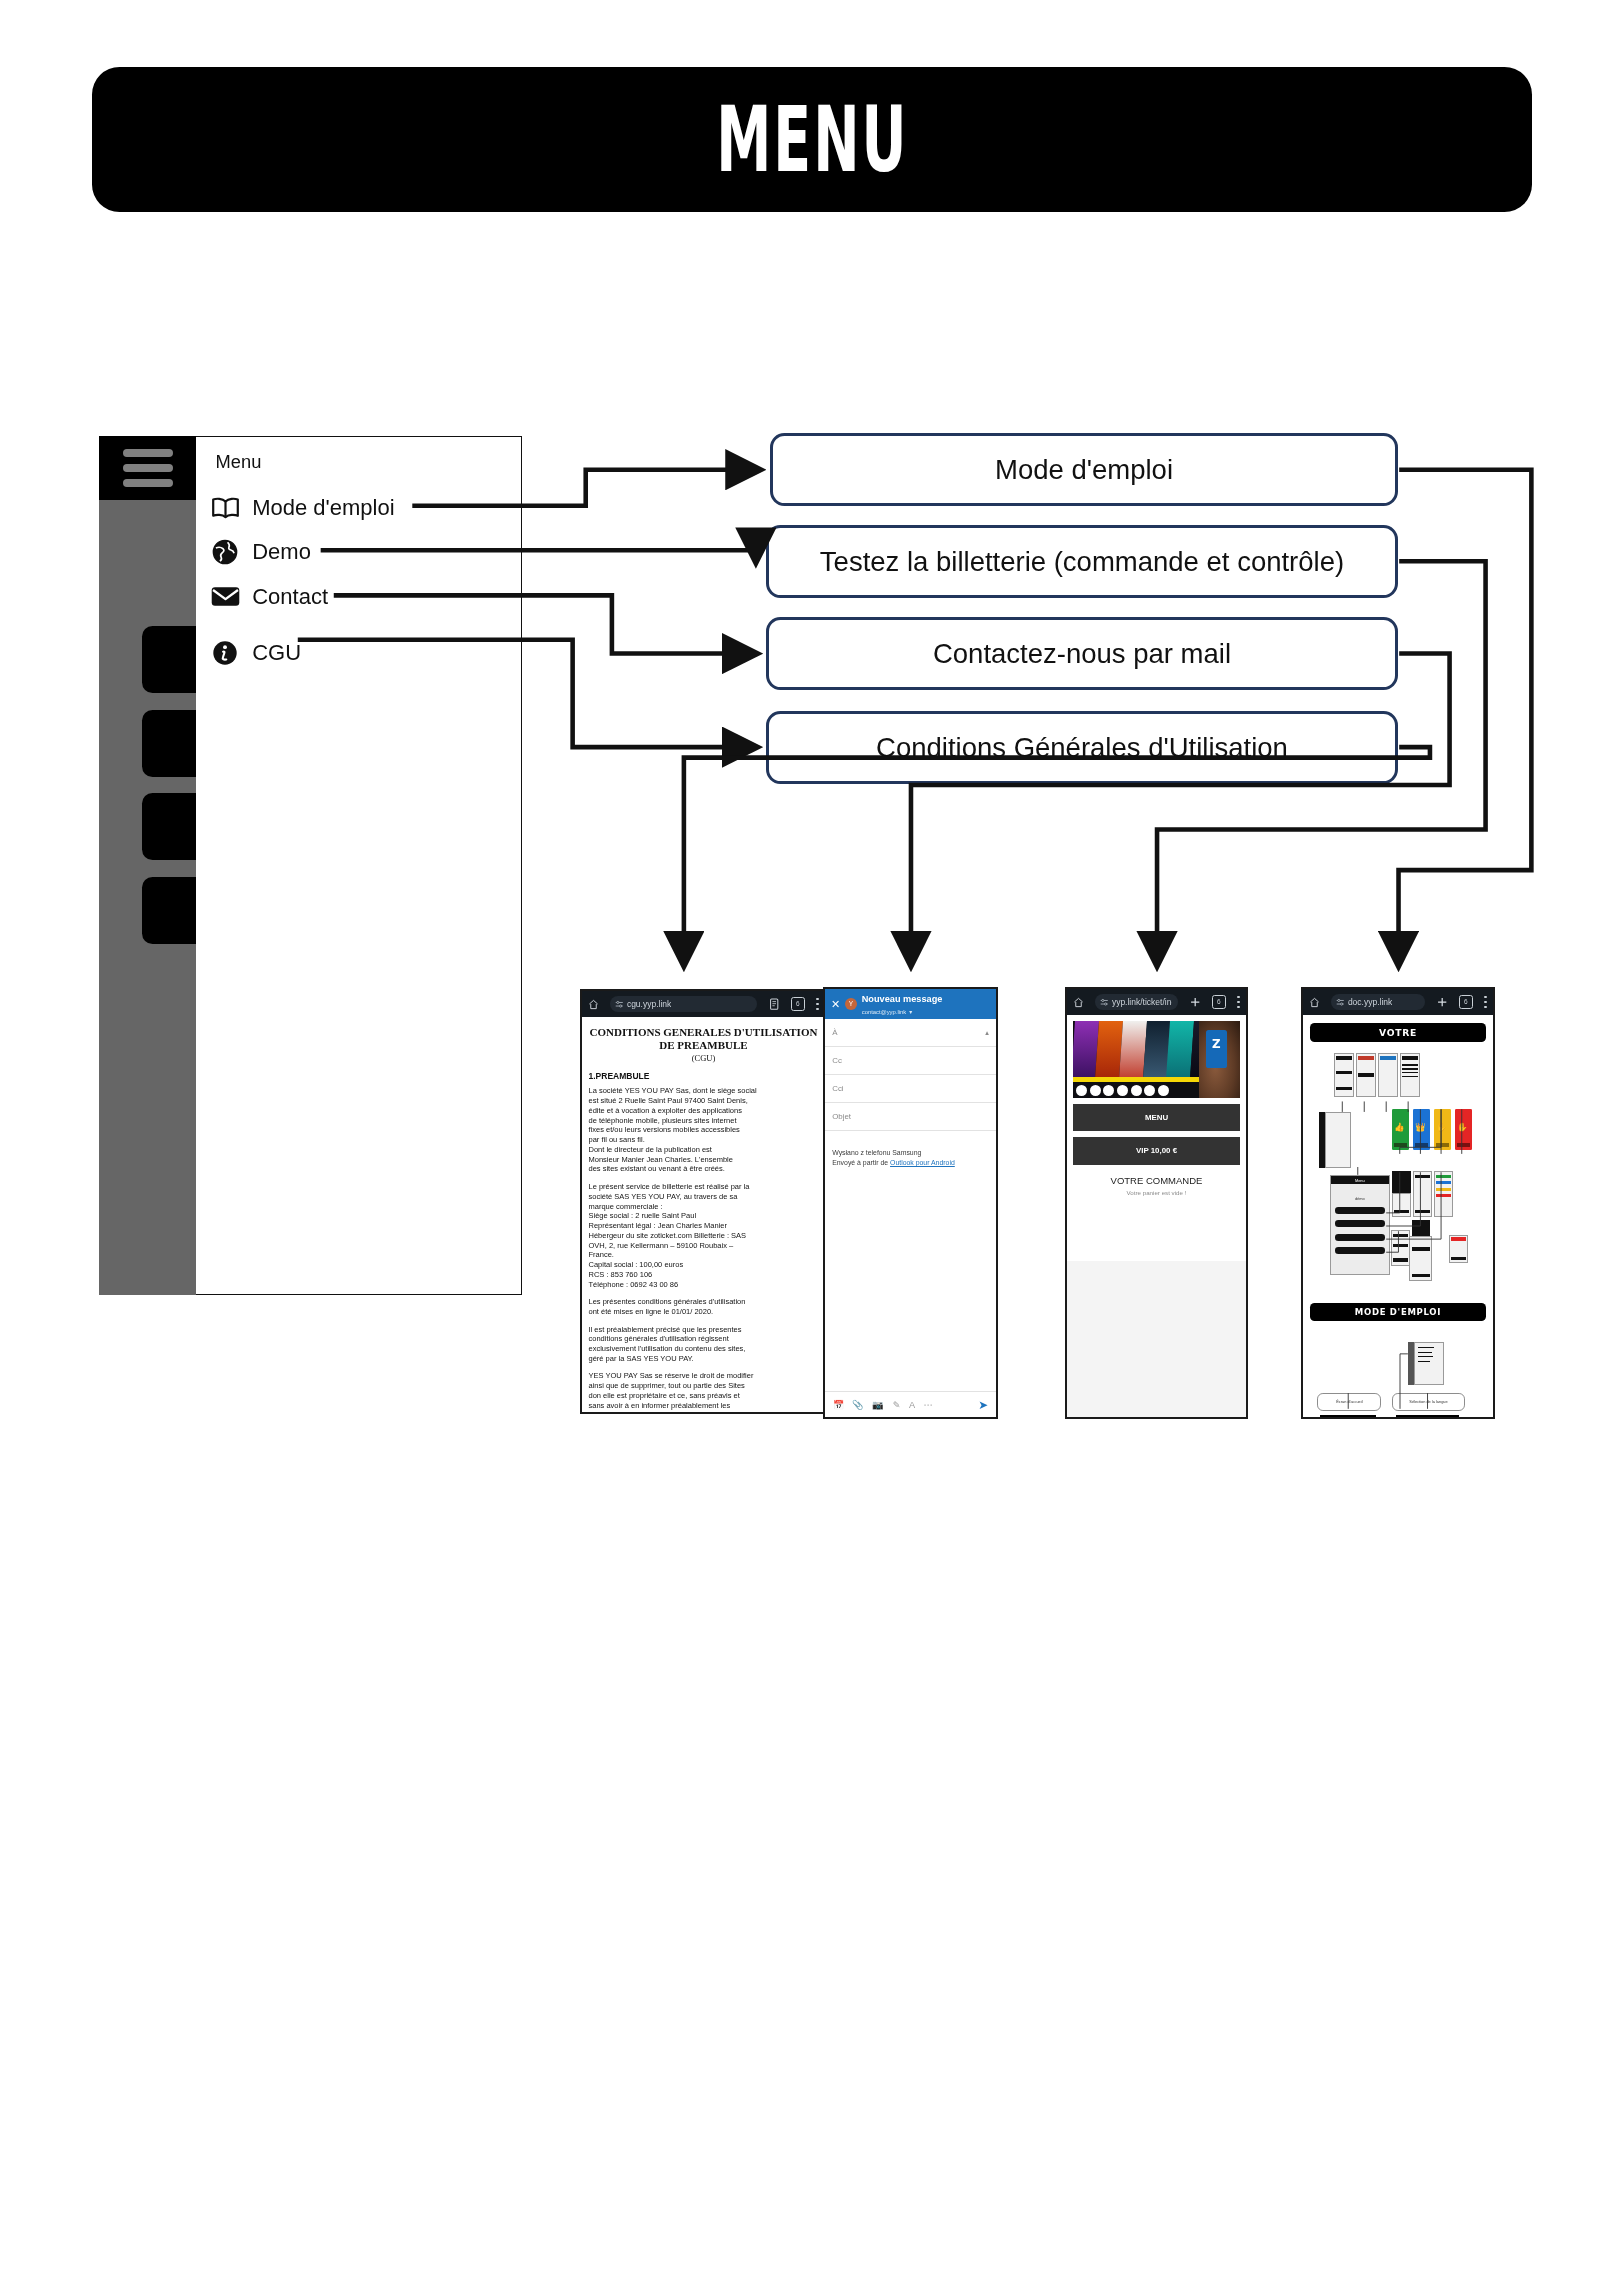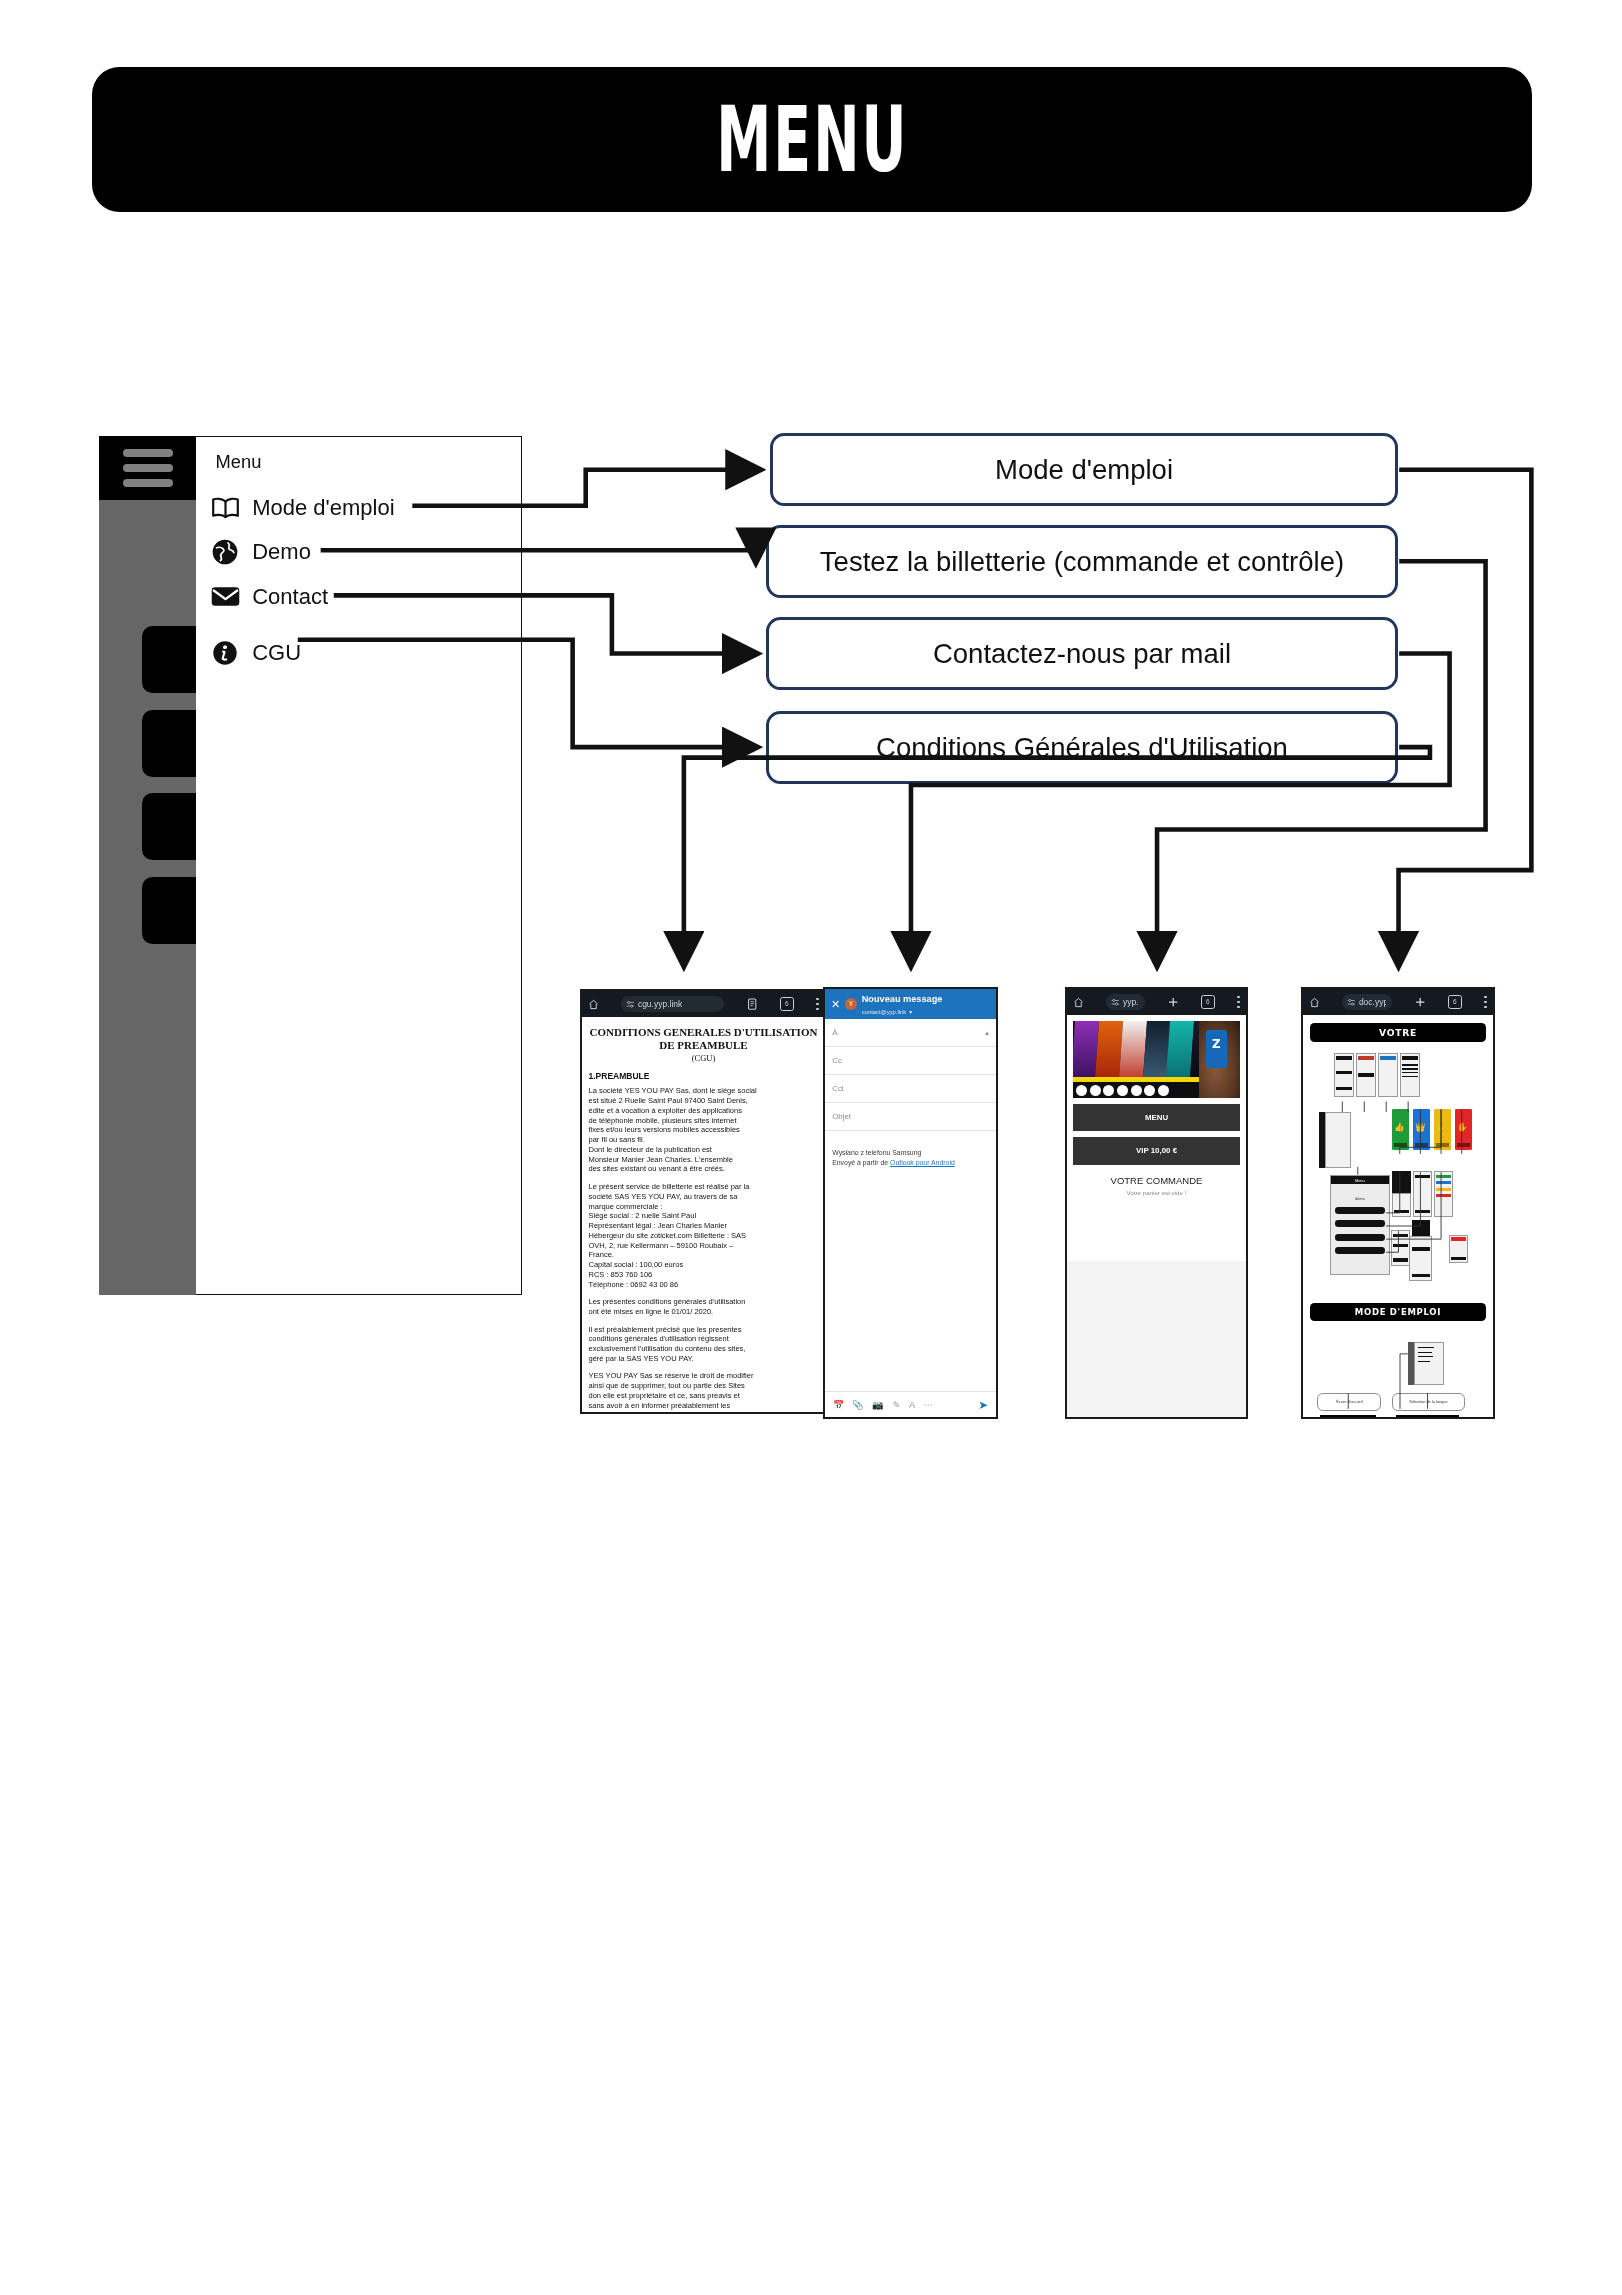--- a/index.html
+++ b/index.html
@@ -87,21 +87,21 @@
     overflow:hidden;
   }
   .phone.p1{left:580px;top:989px;width:247px;height:425px;}
   .phone.p2{left:823px;top:987px;width:175px;height:432px;}
   .phone.p3{left:1065px;top:987px;width:183px;height:432px;}
   .phone.p4{left:1301px;top:987px;width:194px;height:432px;}
 
   
   .chrome{
     height:26px;background:#141a20;display:flex;align-items:center;
-    gap:22px;padding:0 5.9px;box-sizing:border-box;
+    gap:11px;padding:0 5.9px;box-sizing:border-box;
   }
   .chrome .home{width:11px;height:11px;flex:none;}
   .chrome .urlpill{
     flex:1;height:16.4px;background:#222a33;border-radius:8.5px;
     display:flex;align-items:center;gap:3.3px;padding:0 5.2px;box-sizing:border-box;
     overflow:hidden;
   }
   .chrome .urlpill .tune{width:8.5px;height:8.5px;flex:none;}
   .chrome .urlpill .urltxt{
     color:#cdd4db;font-size:8.5px;white-space:nowrap;overflow:hidden;text-overflow:clip;

